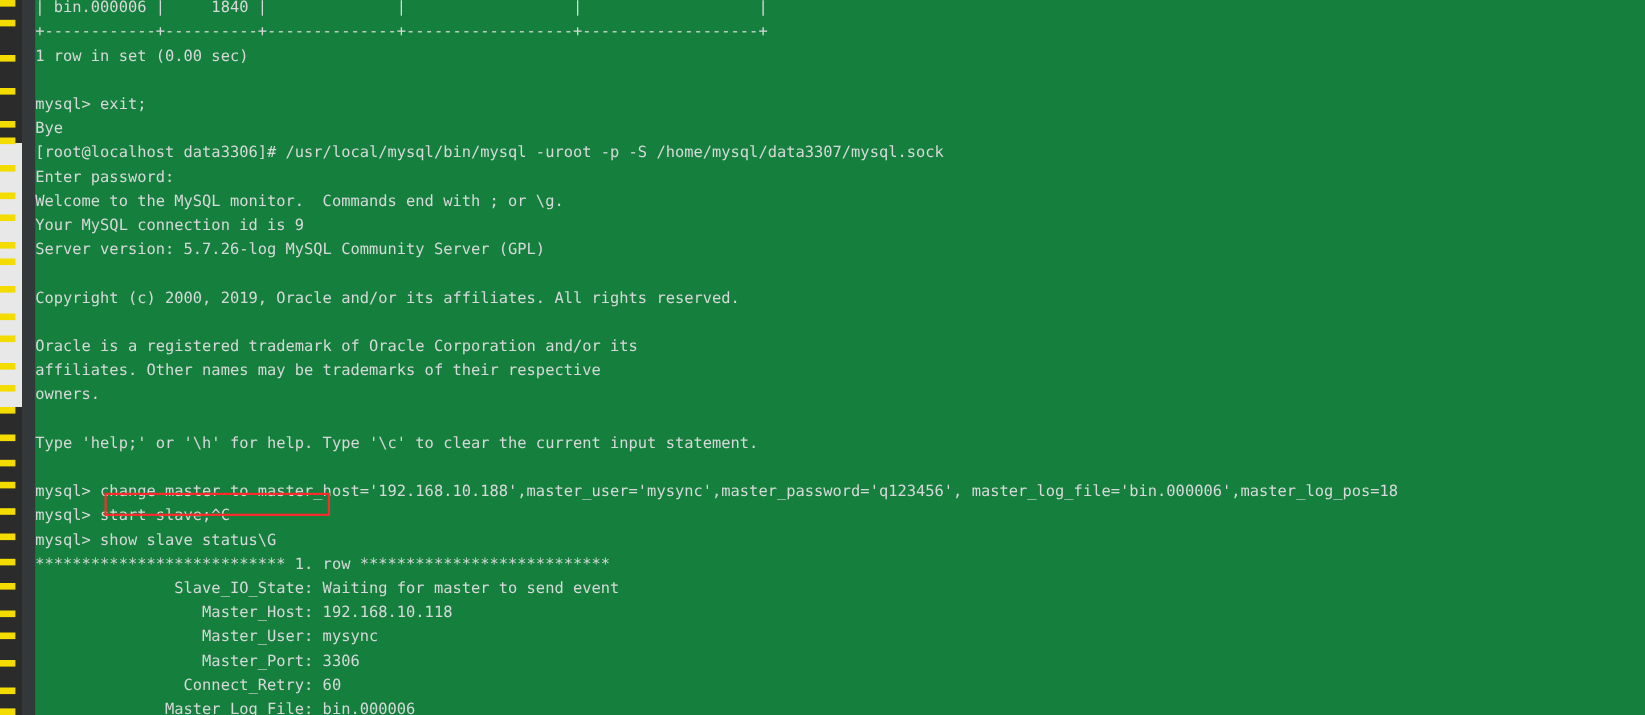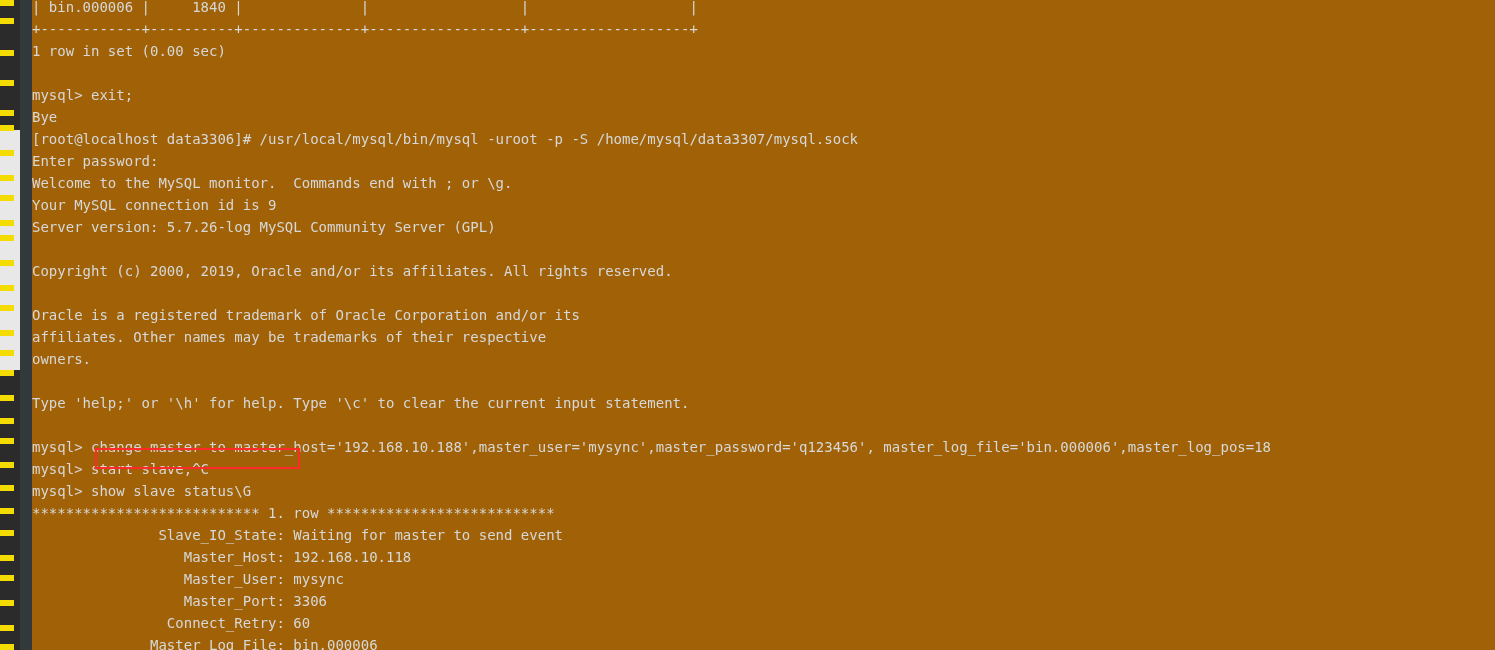--- a/index.html
+++ b/index.html
@@ -11,21 +11,21 @@
     background: #33393b;
     font-family: "DejaVu Sans Mono", "Liberation Mono", Consolas, monospace;
     font-size: 14px;
     line-height: 22px;
     color: #d6d8d9;
   }
   .window {
     position: relative;
     width: 1495px;
     height: 650px;
-    background: #a16207;
+    background: #15803d;
   }
   .minimap {
     position: absolute;
     left: 0;
     top: 0;
     width: 20px;
     height: 650px;
     background: #e8e8e8;
     z-index: 1;
   }

